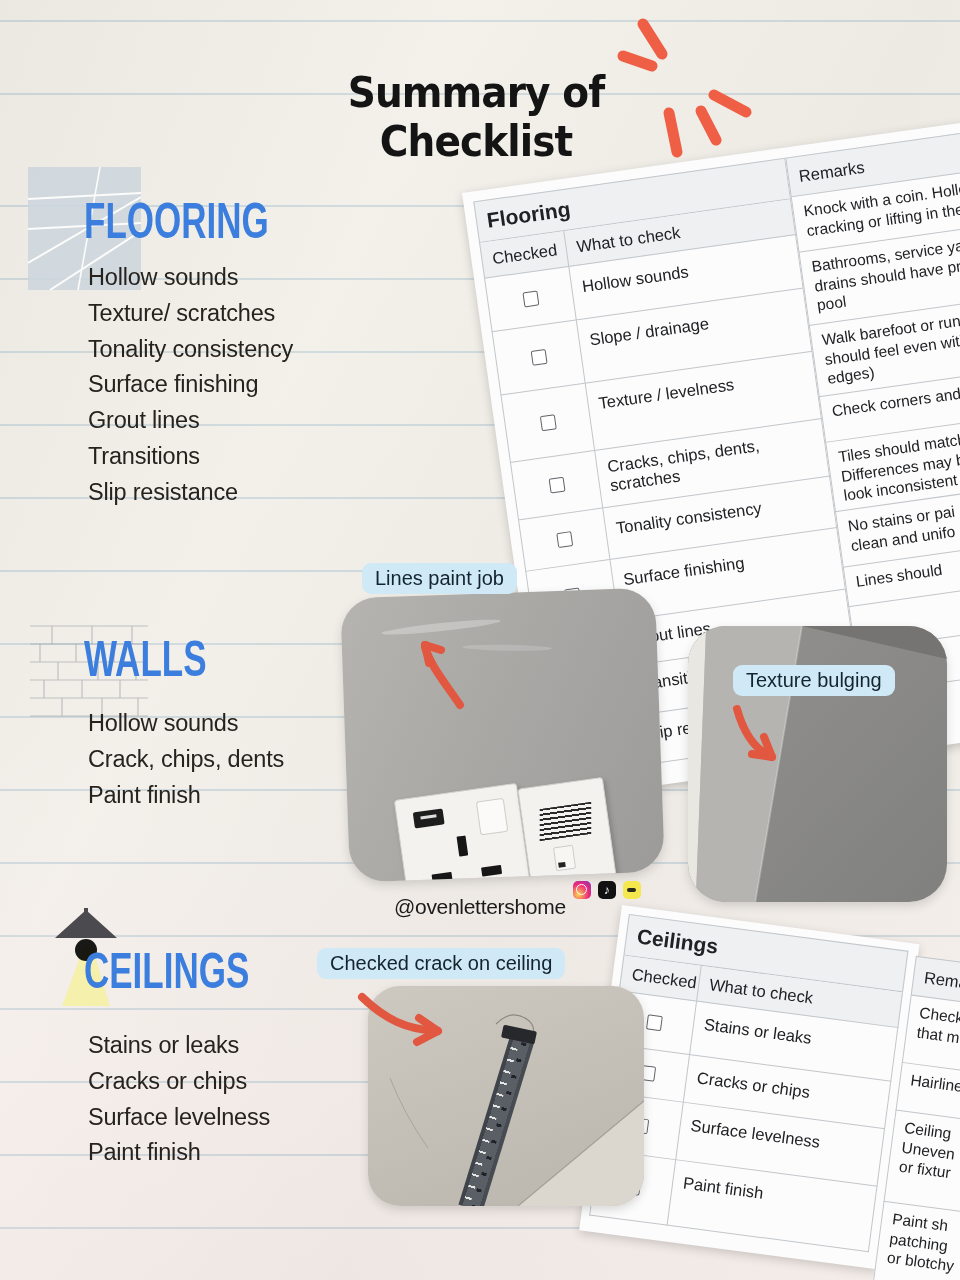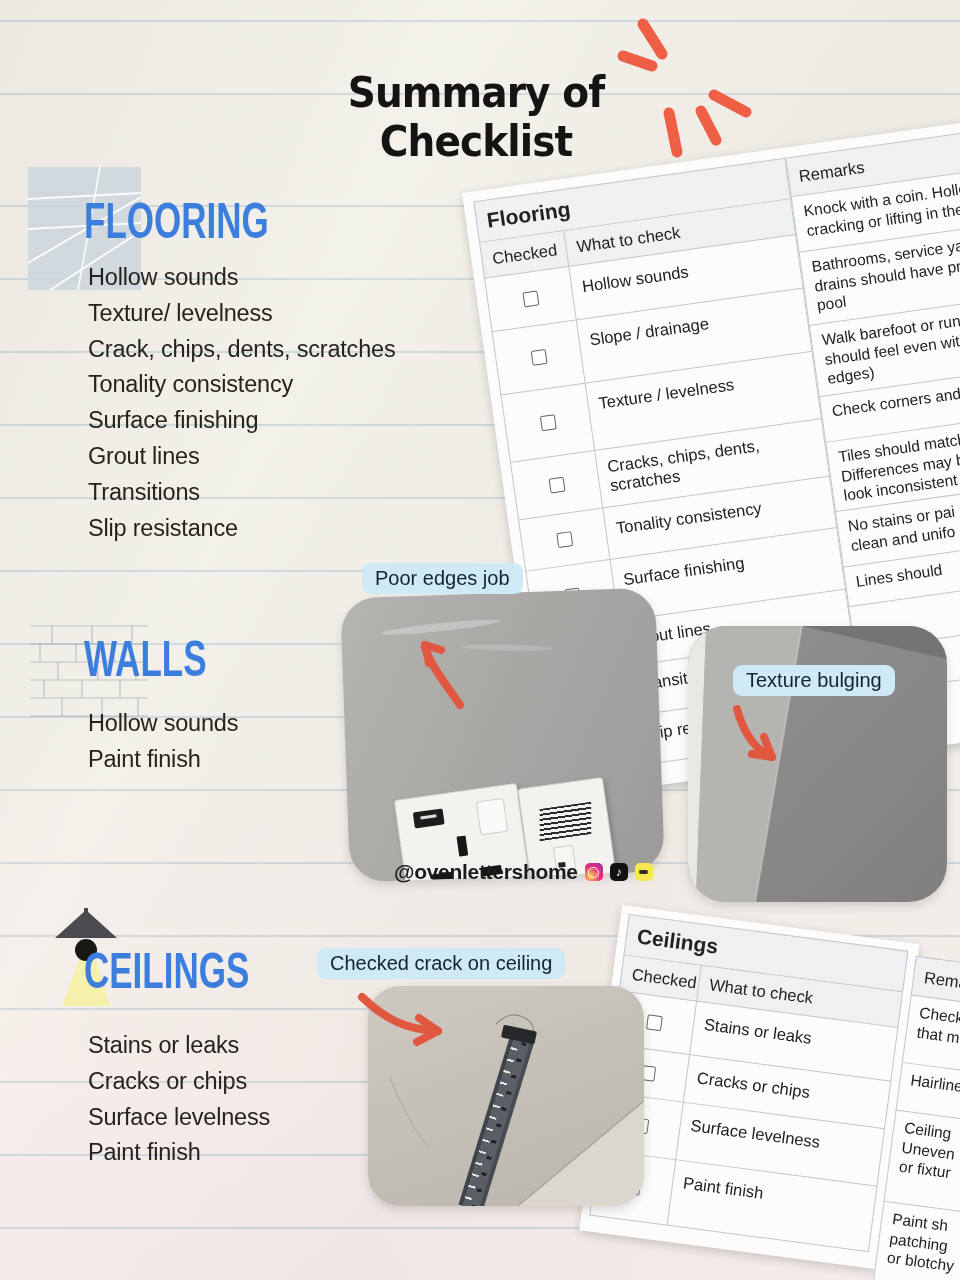--- a/index.html
+++ b/index.html
@@ -90,21 +90,21 @@
   .tape::after{content:"";position:absolute;left:13px;top:4px;width:5px;height:100%;
      background:repeating-linear-gradient(to bottom,#20232a 0 3px,transparent 3px 17px);}
   .hook{position:absolute;left:134px;top:42px;width:34px;height:13px;background:#26282b;border-radius:2px;transform:rotate(12deg);}
 
   
   .pill{z-index:6;background:#cfe9f7;border-radius:9px;color:#14242e;font-size:20px;
      padding:4px 13px;white-space:nowrap;}
 
   
   .handle{left:394px;top:860px;z-index:5;display:flex;align-items:center;gap:7px;}
-  .handle .at{font-weight:700;font-size:21px;color:#1b1b1b;letter-spacing:-.3px;}
+  .handle .at{font-weight:400;font-size:21px;color:#1b1b1b;letter-spacing:-.3px;margin-top:35px;}
   .sicon{width:18px;height:18px;border-radius:5px;display:inline-flex;align-items:center;justify-content:center;}
   .ig{background:radial-gradient(circle at 30% 75%,#fcd34d 0%,#ee2a7b 55%,#8134af 100%);}
   .ig span{width:9px;height:9px;border:1.8px solid #fff;border-radius:50%;display:block;}
   .tt{background:#111;color:#fff;font-size:12px;line-height:1;}
   .l8{background:#f4e84e;}
   .l8 span{width:9px;height:4px;background:#2b2b20;border-radius:2px;display:block;}
 
   svg.overlay{position:absolute;left:0;top:0;width:960px;height:1280px;z-index:6;pointer-events:none;}
 </style>
 </head>
@@ -302,62 +302,62 @@
   <rect x="0" y="0" width="113" height="123" fill="#ccd6dd"></rect>
   <line x1="0" y1="32" x2="113" y2="26" stroke="#fff" stroke-width="2"></line>
   <line x1="0" y1="62" x2="113" y2="56" stroke="#fff" stroke-width="2"></line>
   <line x1="0" y1="96" x2="113" y2="30" stroke="#fff" stroke-width="2"></line>
   <line x1="22" y1="123" x2="113" y2="64" stroke="#fff" stroke-width="2"></line>
   <line x1="72" y1="0" x2="50" y2="123" stroke="#fff" stroke-width="1.6"></line>
 </svg>
 <div class="abs sec-head" style="left:84px;top:196px">FLOORING</div>
 <div class="abs list" style="left:88px;top:260px">
   <div>Hollow sounds</div>
-  <div>Texture/ levelness</div>
-  <div>Crack, chips, dents, scratches</div>
+  <div>Texture/ scratches</div>
   <div>Tonality consistency</div>
   <div>Surface finishing</div>
   <div>Grout lines</div>
   <div>Transitions</div>
   <div>Slip resistance</div>
 </div>
 
 <svg class="abs brick-icon" viewBox="0 0 122 112">
   <g stroke="#9aa0a6" stroke-width="1.2" fill="none" opacity=".8">
     <path d="M2 6 h118 M2 24 h118 M2 42 h118 M2 60 h118 M2 78 h118 M2 96 h118"></path>
     <path d="M24 6 v18 M64 6 v18 M104 6 v18"></path>
     <path d="M12 24 v18 M48 24 v18 M86 24 v18"></path>
     <path d="M30 42 v18 M70 42 v18 M108 42 v18"></path>
     <path d="M16 60 v18 M54 60 v18 M92 60 v18"></path>
     <path d="M34 78 v18 M74 78 v18 M110 78 v18"></path>
   </g>
 </svg>
 <div class="abs sec-head" style="left:84px;top:634px">WALLS</div>
 <div class="abs list" style="left:88px;top:706px">
   <div>Hollow sounds</div>
+  <div>Crack, chips, dents</div>
   <div>Paint finish</div>
 </div>
 
 <svg class="abs lamp-icon" viewBox="0 0 80 110">
   <polygon points="32,38 10,98 58,98 40,38" fill="#f6f0a2" opacity=".85"></polygon>
   <circle cx="34" cy="42" r="11" fill="#fdfaе0" opacity=".9"></circle>
   <polygon points="3,30 65,30 34,2" fill="#4b4a4f"></polygon>
   <rect x="32" y="0" width="4" height="6" fill="#4b4a4f"></rect>
 </svg>
 <div class="abs sec-head" style="left:84px;top:946px">CEILINGS</div>
 <div class="abs list" style="left:88px;top:1028px">
   <div>Stains or leaks</div>
   <div>Cracks or chips</div>
   <div>Surface levelness</div>
   <div>Paint finish</div>
 </div>
 
 <div class="abs title">Summary of Checklist</div>
 
-<div class="abs pill" style="left:362px;top:563px">Poor edges job</div>
+<div class="abs pill" style="left:362px;top:563px">Lines paint job</div>
 <div class="abs pill" style="left:733px;top:665px">Texture bulging</div>
 <div class="abs pill" style="left:317px;top:948px">Checked crack on ceiling</div>
 
 <div class="abs handle">
   <span class="at">@ovenlettershome</span>
   <span class="sicon ig">
       <span></span>
     </span>
   <span class="sicon tt">♪</span>
   <span class="sicon l8">

